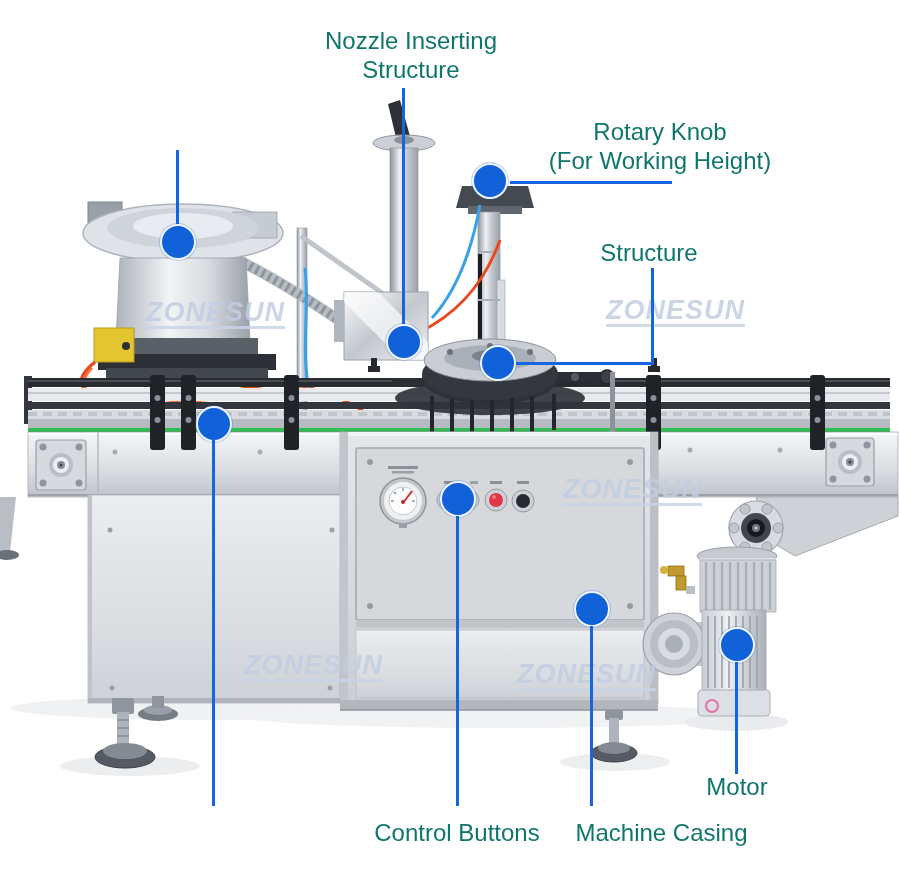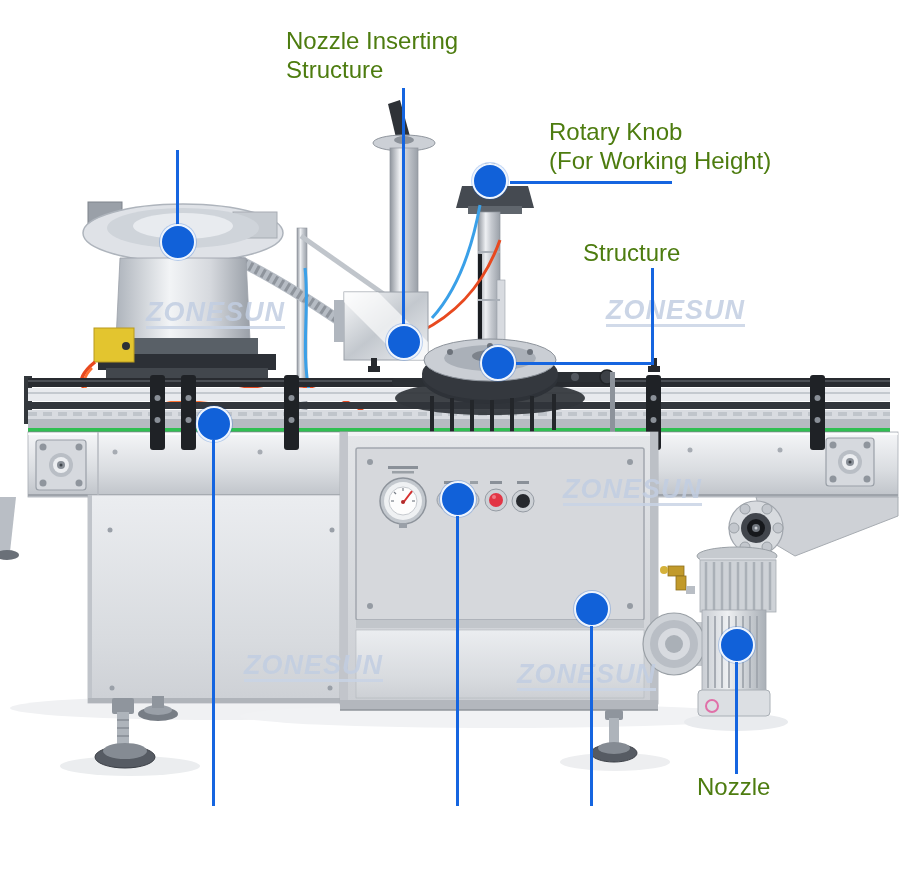--- a/index.html
+++ b/index.html
@@ -2,22 +2,22 @@
 <html><head>
 <meta charset="utf-8">
 <style>
   html,body{margin:0;padding:0;background:#ffffff;}
   #stage{
     position:relative;width:900px;height:896px;overflow:hidden;background:#ffffff;
     font-family:"Liberation Sans",sans-serif;
   }
   svg{position:absolute;left:0;top:0;}
   .ann-label{
-    position:absolute;color:#4d7c0f;font-size:24px;line-height:29px;
-    text-align:left;white-space:pre-line;font-weight:400;letter-spacing:0px;
+    position:absolute;color:#0f766e;font-size:24px;line-height:29px;
+    text-align:center;white-space:pre-line;font-weight:400;letter-spacing:0px;
   }
   .leader{position:absolute;background:#1565e0;}
   .leader.v{width:3px;}
   .leader.h{height:3px;}
   .dot{
     position:absolute;width:32px;height:32px;border-radius:50%;
     background:#1161d9;border:2px solid #eef4fd;
     box-shadow:0 0 0 1px rgba(17,97,217,.25);
   }
   .wm{
@@ -367,36 +367,38 @@
   <div class="wm" style="left:517px;top:661px;">ZONESUN</div>
 
   <div class="ann-label" style="left:286px;top:26px;width:250px;">Nozzle Inserting
 Structure</div>
   <div class="leader v" style="left:402px;top:88px;height:236px;"></div>
   <div class="dot" style="left:386px;top:324px;"></div>
 
   <div class="leader v" style="left:176px;top:150px;height:76px;"></div>
   <div class="dot" style="left:160px;top:224px;"></div>
 
-  <div class="ann-label" style="left:549px;top:117px;width:262px;">Rotary Knob
+  <div class="ann-label" style="left:529px;top:117px;width:262px;">Rotary Knob
 (For Working Height)</div>
   <div class="leader h" style="left:510px;top:181px;width:162px;"></div>
   <div class="dot" style="left:472px;top:163px;"></div>
 
   <div class="ann-label" style="left:583px;top:238px;width:132px;">Structure</div>
   <div class="leader v" style="left:651px;top:268px;height:97px;"></div>
   <div class="leader h" style="left:516px;top:362px;width:138px;"></div>
   <div class="dot" style="left:480px;top:345px;"></div>
 
   <div class="dot" style="left:196px;top:406px;"></div>
   <div class="leader v" style="left:212px;top:440px;height:366px;"></div>
 
   <div class="dot" style="left:440px;top:481px;"></div>
   <div class="leader v" style="left:456px;top:516px;height:290px;"></div>
+  <div class="ann-label" style="left:366px;top:818px;width:182px;">Control Buttons</div>
 
   <div class="dot" style="left:574px;top:591px;"></div>
   <div class="leader v" style="left:590px;top:626px;height:180px;"></div>
+  <div class="ann-label" style="left:564px;top:818px;width:195px;">Machine Casing</div>
 
   <div class="dot" style="left:719px;top:627px;"></div>
   <div class="leader v" style="left:735px;top:662px;height:112px;"></div>
-  <div class="ann-label" style="left:697px;top:772px;width:80px;">Nozzle</div>
+  <div class="ann-label" style="left:697px;top:772px;width:80px;">Motor</div>
 
 </div>
 
 </body></html>

